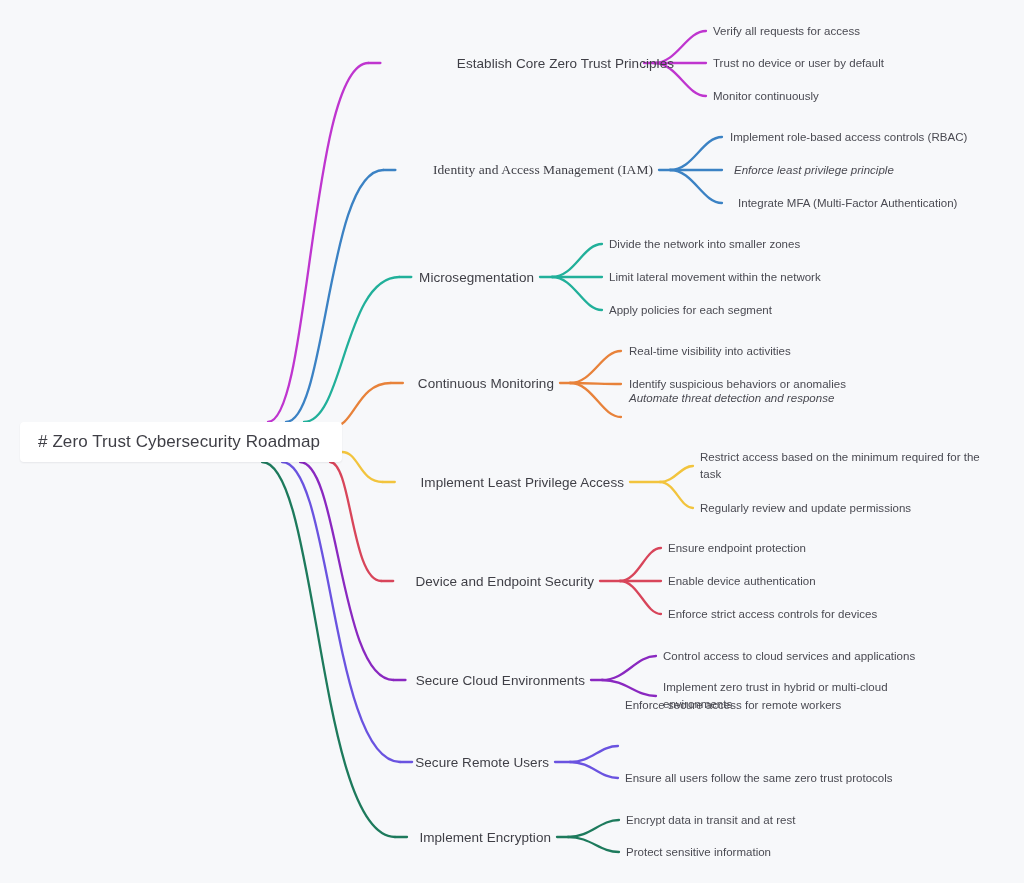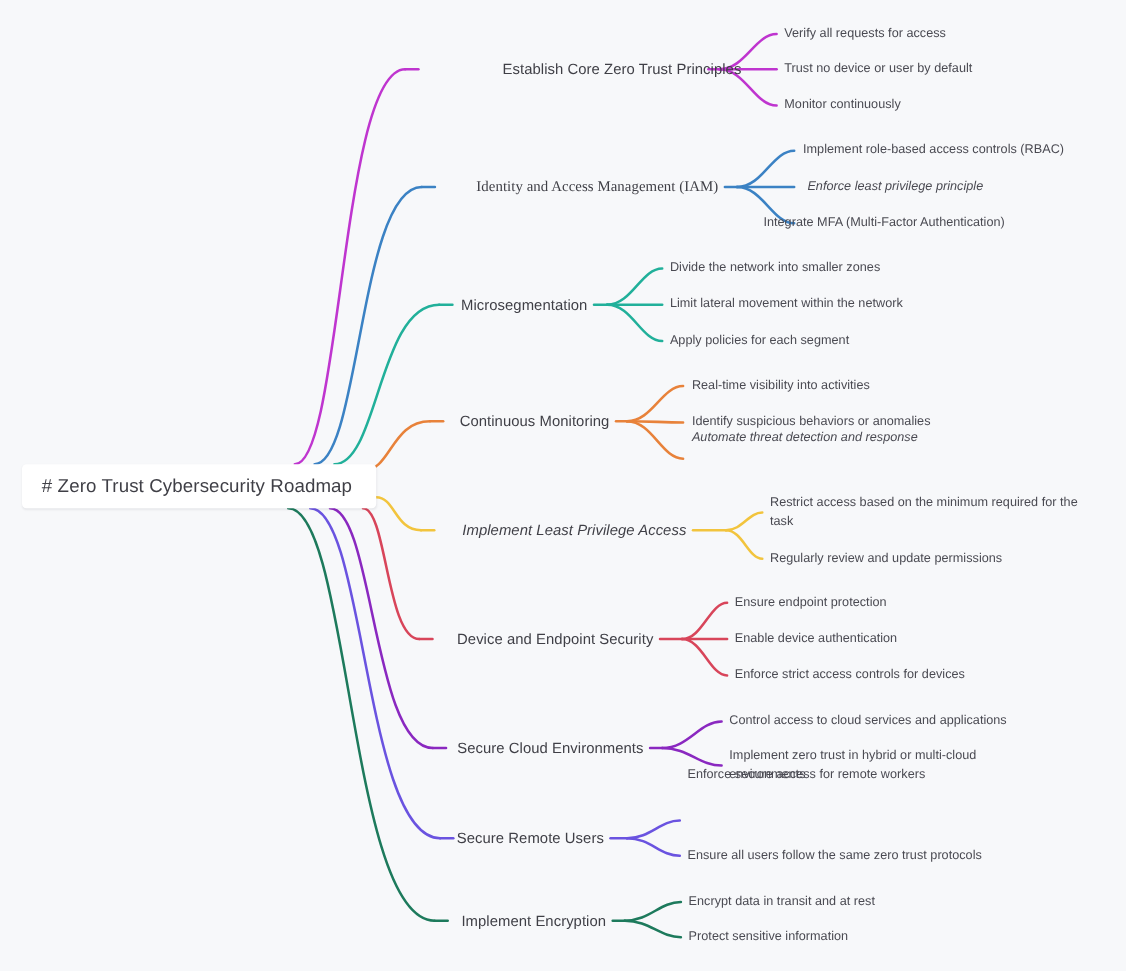--- a/index.html
+++ b/index.html
@@ -130,33 +130,33 @@
 
   <div class="root-node" id="root-node" style="left: 20px; top: 422px; width: 322px; height: 40px;">
     <span class="root-label"># Zero Trust Cybersecurity Roadmap</span>
   </div>
 
   <div id="branch-layer">
       <div class="branch-label" style="top: 63px; left: 0px; width: 638px; padding-left: 36px;">Establish Core Zero Trust Principles</div>
       <div class="branch-label" style="top: 170px; left: 0px; width: 653px; font-family: Liberation Serif, serif;">Identity and Access Management (IAM)</div>
       <div class="branch-label" style="top: 277px; left: 0px; width: 534px;">Microsegmentation</div>
       <div class="branch-label" style="top: 383px; left: 0px; width: 554px;">Continuous Monitoring</div>
-      <div class="branch-label" style="top: 482px; left: 0px; width: 624px; font-style: italic;">Implement Least Privilege Access</div>
+      <div class="branch-label" style="top: 482px; left: 0px; width: 624px;">Implement Least Privilege Access</div>
       <div class="branch-label" style="top: 581px; left: 0px; width: 594px;">Device and Endpoint Security</div>
       <div class="branch-label" style="top: 680px; left: 0px; width: 585px;">Secure Cloud Environments</div>
       <div class="branch-label" style="top: 762px; left: 0px; width: 549px;">Secure Remote Users</div>
       <div class="branch-label" style="top: 837px; left: 0px; width: 551px;">Implement Encryption</div>
     </div>
   <div id="leaf-layer">
       <div class="leaf-label one-line" style="left: 713px; top: 31px; white-space: nowrap;">Verify all requests for access</div>
       <div class="leaf-label one-line" style="left: 713px; top: 63px; white-space: nowrap;">Trust no device or user by default</div>
       <div class="leaf-label one-line" style="left: 713px; top: 96px; white-space: nowrap;">Monitor continuously</div>
       <div class="leaf-label one-line" style="left: 730px; top: 137px; white-space: nowrap;">Implement role-based access controls (RBAC)</div>
       <div class="leaf-label one-line" style="left: 734px; top: 170px; white-space: nowrap; font-style: italic;">Enforce least privilege principle</div>
-      <div class="leaf-label one-line" style="left: 694px; top: 203px; white-space: nowrap;">Integrate MFA (Multi-Factor Authentication)</div>
+      <div class="leaf-label one-line" style="left: 738px; top: 203px; white-space: nowrap;">Integrate MFA (Multi-Factor Authentication)</div>
       <div class="leaf-label one-line" style="left: 609px; top: 244px; white-space: nowrap;">Divide the network into smaller zones</div>
       <div class="leaf-label one-line" style="left: 609px; top: 277px; white-space: nowrap; text-align: center;">Limit lateral movement within the network</div>
       <div class="leaf-label one-line" style="left: 609px; top: 310px; white-space: nowrap;">Apply policies for each segment</div>
       <div class="leaf-label one-line" style="left: 629px; top: 351px; white-space: nowrap;">Real-time visibility into activities</div>
       <div class="leaf-label one-line" style="left: 629px; top: 384px; white-space: nowrap;">Identify suspicious behaviors or anomalies</div>
       <div class="leaf-label one-line" style="left: 629px; top: 398px; white-space: nowrap; font-style: italic;">Automate threat detection and response</div>
       <div class="leaf-label two-line" style="left: 700px; top: 466px; width: 292px; white-space: normal;">Restrict access based on the minimum required for the task</div>
       <div class="leaf-label one-line" style="left: 700px; top: 508px; white-space: nowrap;">Regularly review and update permissions</div>
       <div class="leaf-label one-line" style="left: 668px; top: 548px; white-space: nowrap;">Ensure endpoint protection</div>
       <div class="leaf-label one-line" style="left: 668px; top: 581px; white-space: nowrap;">Enable device authentication</div>

